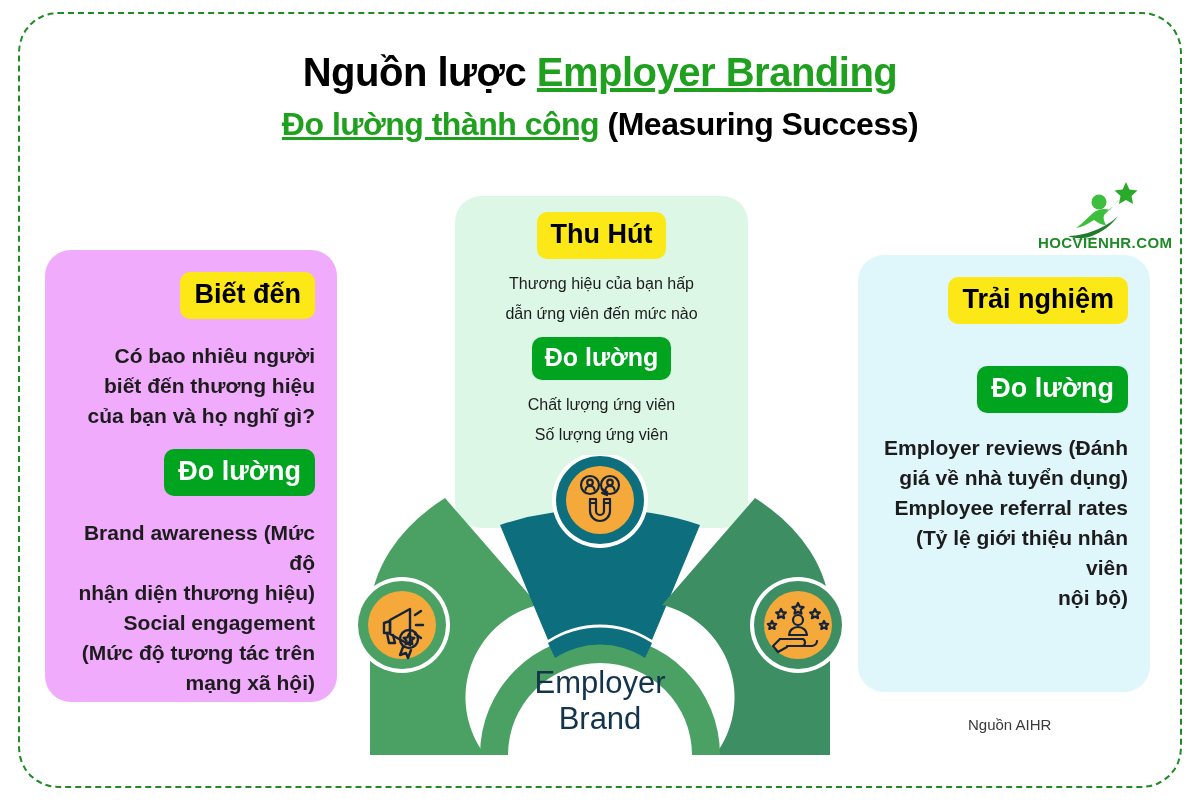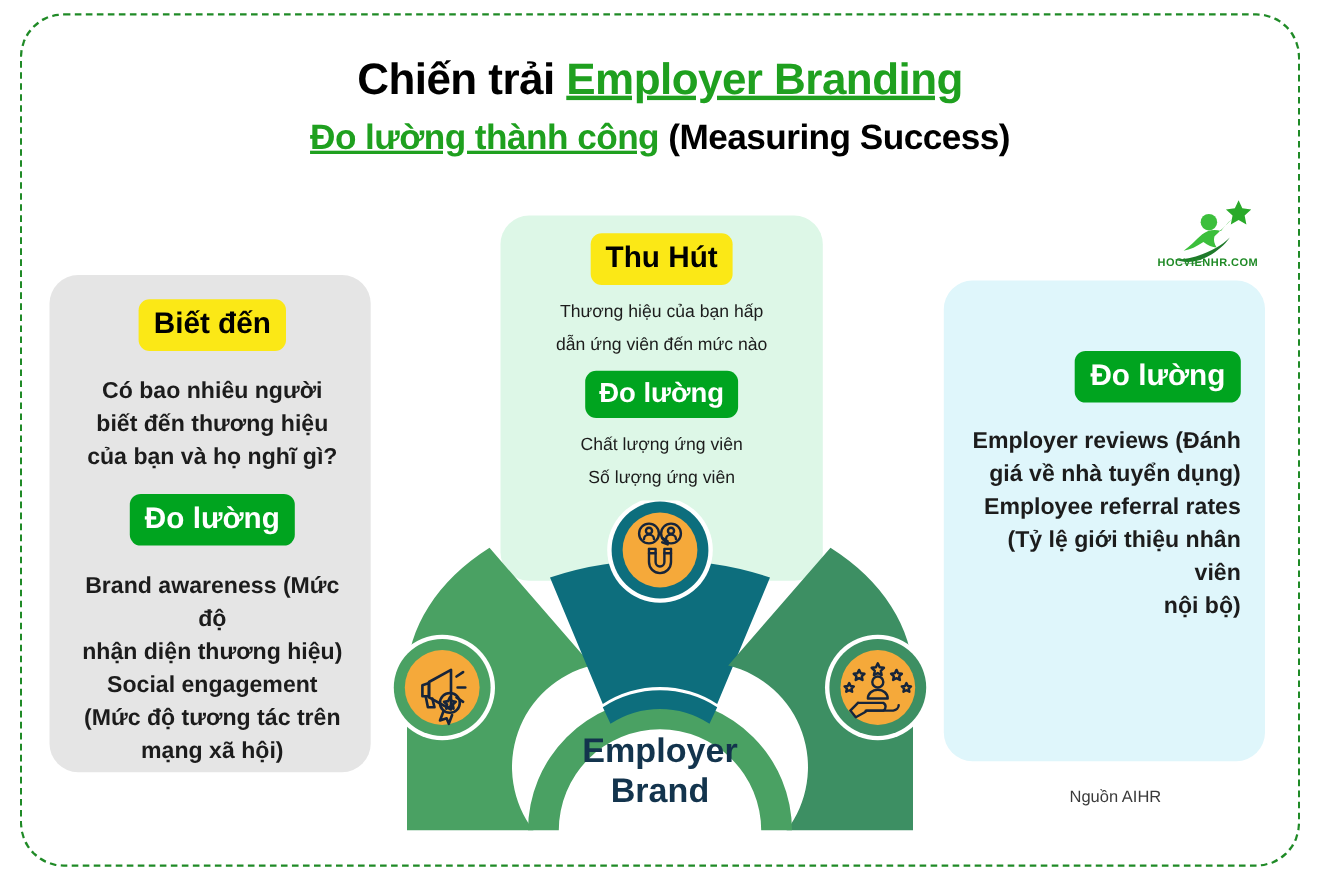--- a/index.html
+++ b/index.html
@@ -44,23 +44,23 @@
   .grn{color:#1fa01f;text-decoration:underline;}
 
   
   .card{
     position:absolute;
     border-radius:26px;
     box-sizing:border-box;
   }
   .card-left{
     left:45px;top:250px;width:292px;height:452px;
-    background:#e5e5e5;
+    background:#f0abfc;
     padding:22px 22px 20px 26px;
-    text-align:center;
+    text-align:right;
   }
   .card-mid{
     left:455px;top:196px;width:293px;height:332px;
     background:#ddf7e7;
     padding:16px 18px 16px 18px;
     text-align:center;
   }
   .card-right{
     left:858px;top:255px;width:292px;height:437px;
     background:#dff6fb;
@@ -110,62 +110,62 @@
     position:absolute;
     left:340px;top:455px;
     width:520px;height:300px;
   }
   .eb-label{
     position:absolute;
     left:340px;top:665px;
     width:520px;
     text-align:center;
     font-size:31px;
-    font-weight:bold;
+    font-weight:normal;
     line-height:36px;
     color:#13344d;
     white-space:pre-line;
   }
 
   
   #logo{
     position:absolute;
     left:1038px;top:180px;
     width:120px;height:68px;
   }
   .logo-text{
     position:absolute;
     left:1038px;top:234px;
     width:120px;
     text-align:center;
-    font-size:10px;
+    font-size:15px;
     font-weight:bold;
     letter-spacing:0.4px;
     color:#1f8a26;
   }
 
   
   .source{
     position:absolute;
-    left:924px;top:716px;
+    left:968px;top:716px;
     width:180px;
-    text-align:center;
+    text-align:left;
     font-size:15px;
     color:#3a3a3a;
   }
 </style>
 </head>
 <body>
 
 <div id="stage">
 
   <div id="frame"></div>
 
   <div class="title-block">
-    <div class="title-line l1"><span>Chiến trải </span><span class="grn">Employer Branding</span></div>
+    <div class="title-line l1"><span>Nguồn lược </span><span class="grn">Employer Branding</span></div>
     <div class="title-line l2"><span class="grn">Đo lường thành công</span><span> (Measuring Success)</span></div>
   </div>
 
   <div class="card card-left">
     <span class="badge badge-yellow">Biết đến</span>
     <div class="sp-a"></div>
     <div class="body-text">Có bao nhiêu người
 biết đến thương hiệu
 của bạn và họ nghĩ gì?</div>
     <div class="sp-b"></div>
@@ -184,20 +184,21 @@
     <div class="mid-text">Thương hiệu của bạn hấp
 dẫn ứng viên đến mức nào</div>
     <div class="sp-mid2"></div>
     <span class="badge badge-green sm">Đo lường</span>
     <div class="sp-mid3"></div>
     <div class="mid-text">Chất lượng ứng viên
 Số lượng ứng viên</div>
   </div>
 
   <div class="card card-right">
+    <span class="badge badge-yellow">Trải nghiệm</span>
     <div class="sp-r1"></div>
     <div class="sp-r2"></div>
     <span class="badge badge-green">Đo lường</span>
     <div class="sp-r3"></div>
     <div class="body-text">Employer reviews (Đánh
 giá về nhà tuyển dụng)
 Employee referral rates
 (Tỷ lệ giới thiệu nhân viên
 nội bộ)</div>
   </div>

